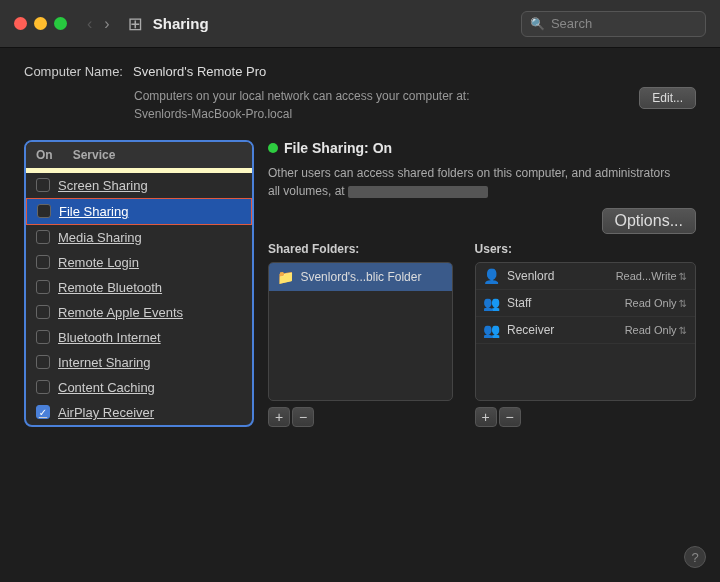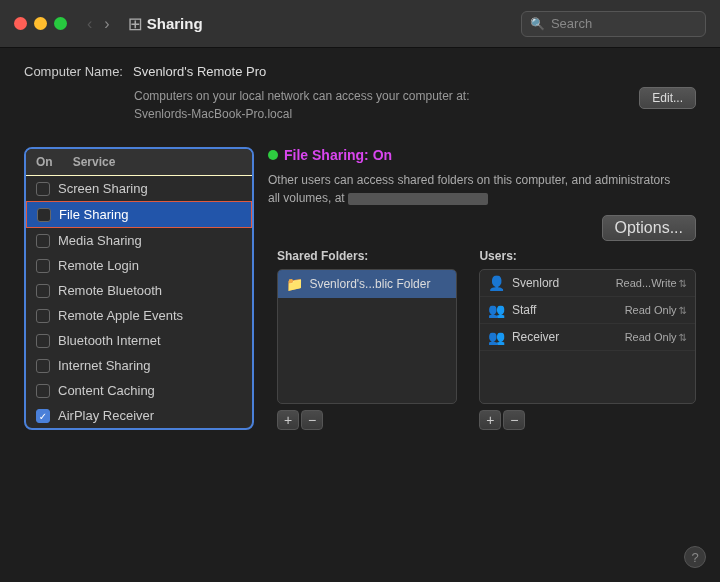--- a/index.html
+++ b/index.html
@@ -44,21 +44,21 @@
       background: none; border: none; padding: 2px 4px;
     }
     .nav-arrow.disabled { color: #555; }
 
     .grid-icon {
       margin-left: 14px; color: #aaa; font-size: 18px;
     }
 
     .title-text {
       font-size: 15px; font-weight: 600; color: #eee;
-      margin-left: 4px;
+      margin-left: 10px;
     }
 
     .search-box {
       position: absolute; right: 14px; top: 50%; transform: translateY(-50%);
       width: 185px; height: 26px;
       background: #3a3a3a;
       border: 1px solid #555;
       border-radius: 6px;
       display: flex; align-items: center;
       padding: 0 8px; gap: 6px;
@@ -79,21 +79,21 @@
     .computer-name-row {
       display: flex; align-items: center; gap: 10px; margin-bottom: 8px;
     }
     .label-text { color: #ccc; font-size: 13px; }
     .computer-name-value {
       color: #ddd; font-size: 13px;
     }
 
     .network-info {
       display: flex; align-items: flex-start; justify-content: space-between;
-      margin-bottom: 24px; padding-left: 110px;
+      margin-bottom: 17px; padding-left: 110px;
     }
     .network-text { color: #999; font-size: 12px; line-height: 1.5; }
     .edit-button {
       background: linear-gradient(to bottom, #555, #444);
       border: 1px solid #666;
       border-radius: 5px;
       color: #ddd;
       font-size: 12px;
       padding: 3px 12px;
       cursor: pointer;
@@ -112,29 +112,29 @@
       border: 2px solid #4a80d9;
       border-radius: 8px;
       background: #2a2a2a;
       overflow: hidden;
     }
 
     .services-header {
       display: flex; gap: 20px;
       padding: 6px 10px;
       background: #333;
-      border-bottom: 1px solid #fef9c3;
+      border-bottom: 5px solid #fef9c3;
       font-size: 12px; color: #aaa; font-weight: 600;
     }
 
     .service-item {
-      display: flex; align-items: flex-end; gap: 8px;
+      display: flex; align-items: flex-start; gap: 8px;
       padding: 5px 10px;
       cursor: pointer;
-      font-size: 13px; color: #ccc;
+      font-size: 13px; color: #ccc; text-decoration: underline;
     }
     .service-item.selected {
       background: #2255aa;
       color: #fff;
       border: 1.5px solid #e05a40;
     }
 
     .checkbox {
       width: 14px; height: 14px;
       border: 1px solid #666;
@@ -156,21 +156,21 @@
       display: flex; flex-direction: column; gap: 8px;
     }
 
     .status-row {
       display: flex; align-items: center; gap: 6px;
     }
     .status-dot {
       width: 10px; height: 10px; border-radius: 50%;
       background: #2ecc40;
     }
-    .status-label { font-size: 14px; font-weight: 600; color: #d946ef; }
+    .status-label { font-size: 14px; font-weight: 600; color: #e5e5e5; }
 
     .description-text {
       font-size: 12px; color: #aaa; line-height: 1.5;
     }
     .redacted-text {
       display: inline-block;
       background: #555;
       color: transparent;
       border-radius: 2px;
       width: 140px; height: 12px;
@@ -188,21 +188,21 @@
       cursor: pointer;
     }
 
     .folders-users {
       display: flex; gap: 10px; flex: 1;
     }
 
     .folder-pane, .users-pane {
       display: flex; flex-direction: column; gap: 4px;
     }
-    .folder-pane { flex: 1; margin-left: 9px; }
+    .folder-pane { flex: 1; }
     .users-pane { flex: 1.2; padding-left: 12px; }
 
     .pane-label {
       font-size: 12px; color: #ccc; font-weight: 600; margin-bottom: 2px;
     }
 
     .pane-list {
       background: #2a2a2a;
       border: 1px solid #444;
       border-radius: 5px;

